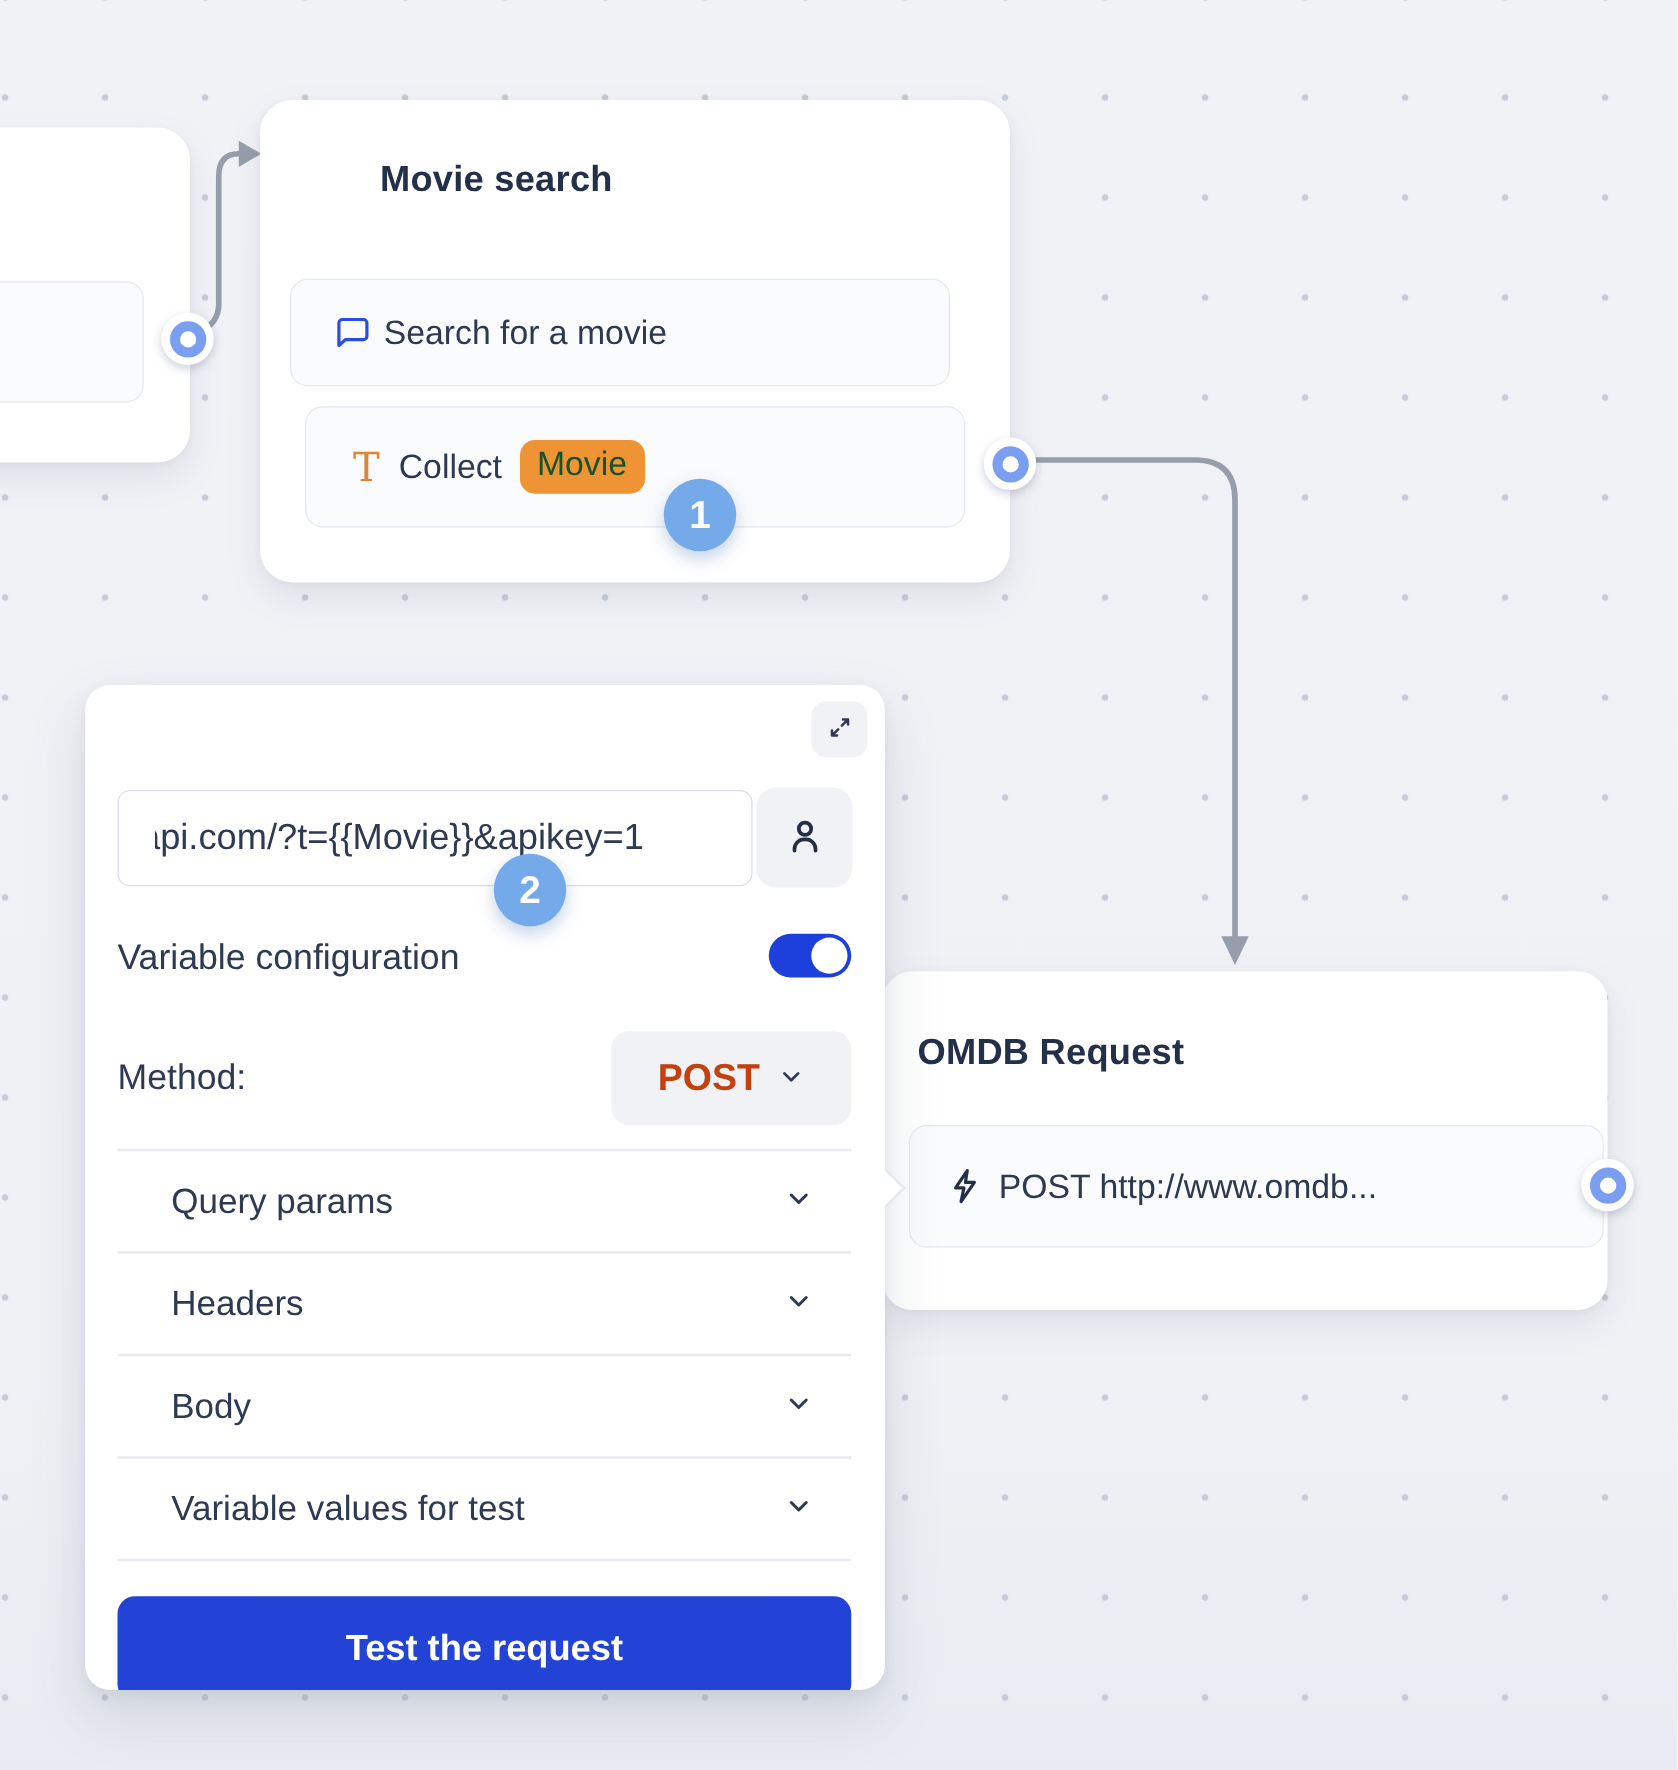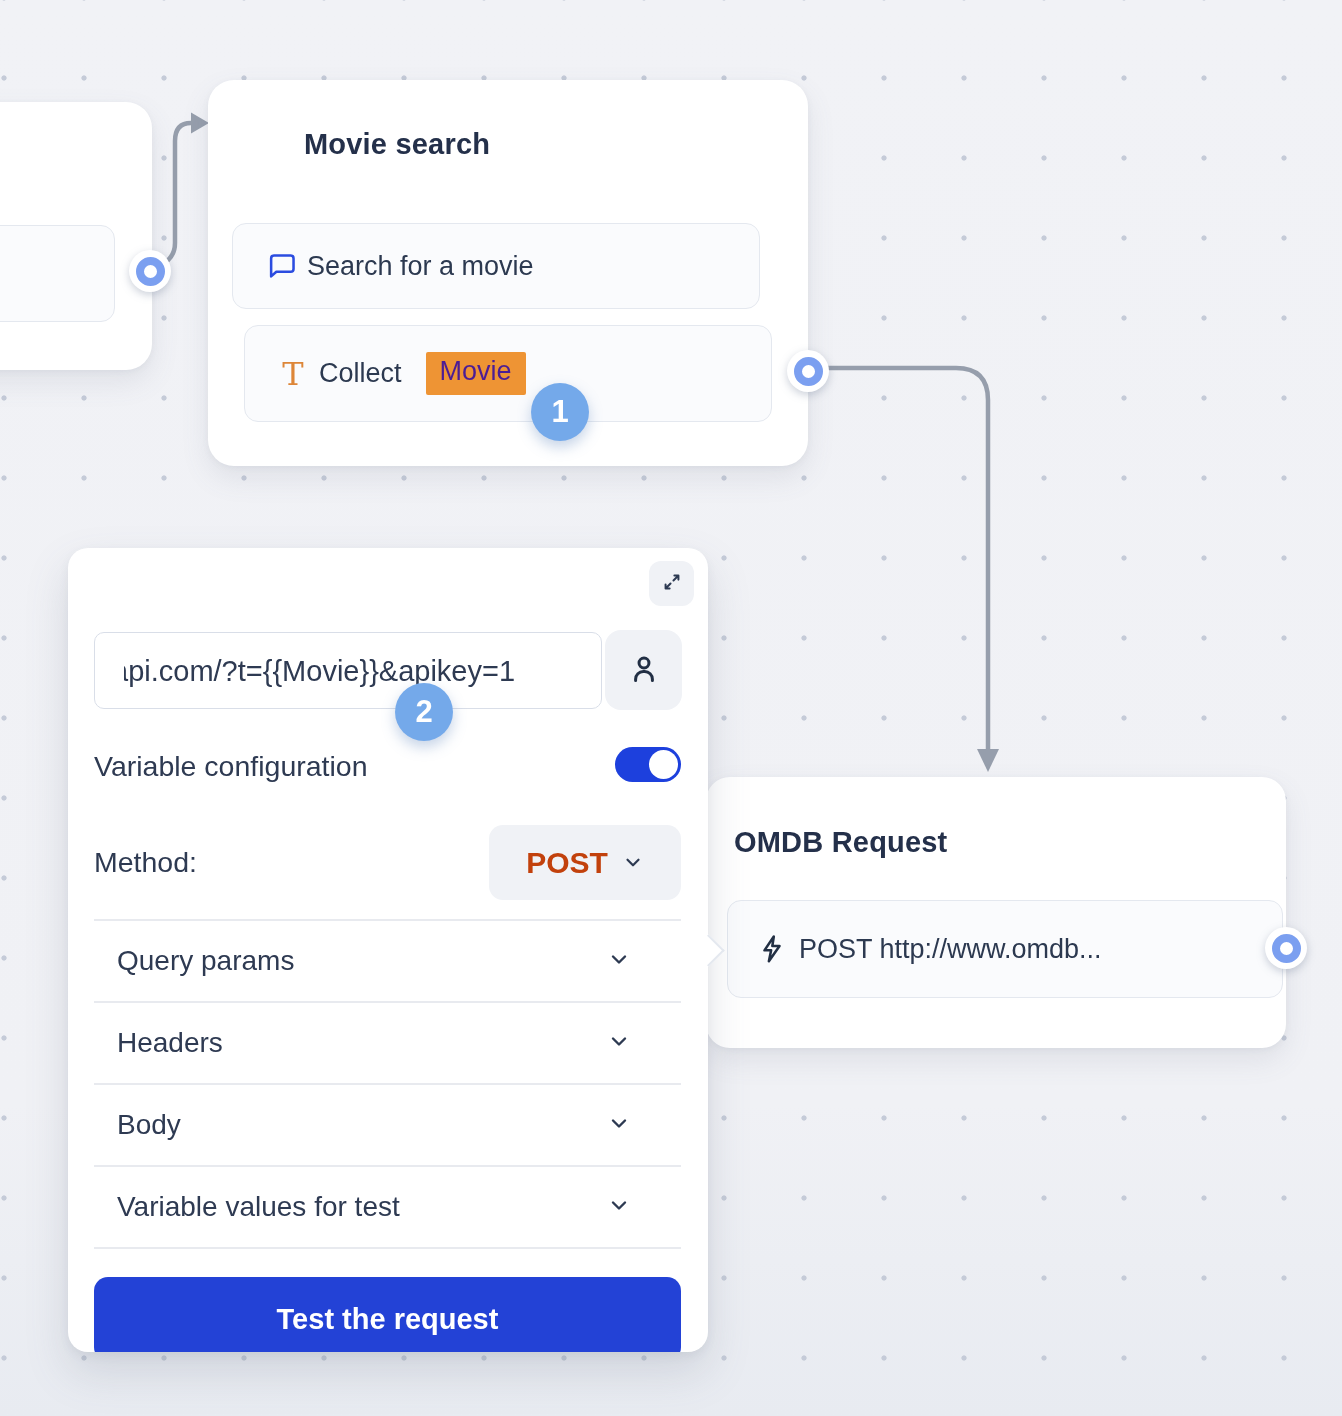--- a/index.html
+++ b/index.html
@@ -22,22 +22,22 @@
   .node-title{
     position:absolute;font-size:29px;font-weight:700;color:#24304a;letter-spacing:.2px;
   }
   .node-item{
     position:absolute;background:#fafbfd;border:1.5px solid #e4e8ef;border-radius:14px;
     display:flex;align-items:center;box-sizing:border-box;z-index:3;
   }
   .node-item .item-label{font-size:27px;color:#2c3950;white-space:nowrap;}
   .icon-box{display:flex;align-items:center;justify-content:center;}
   .var-badge{
-    display:inline-block;background:#ee9434;color:#4c1d95;border-radius:2px;
-    padding:5px 14px 8px 14px;font-size:27px;margin-left:24px;line-height:1.1;
+    display:inline-block;background:#ee9434;color:#14532d;border-radius:12px;
+    padding:5px 14px 8px 14px;font-size:27px;margin-left:14px;line-height:1.1;
   }
   .serif-t{font-family:"DejaVu Serif","Liberation Serif",serif;color:#dd8638;font-size:32px;line-height:1;}
   .port{
     position:absolute;width:42px;height:42px;border-radius:50%;background:#ffffff;
     box-shadow:0 3px 8px rgba(110,122,148,.35);display:flex;align-items:center;justify-content:center;
     z-index:6;
   }
   .port .ring{width:13px;height:13px;border:8.5px solid #7b9ff0;border-radius:50%;background:#ffffff;}
   .step-badge{
     position:absolute;width:58px;height:58px;border-radius:50%;background:#74a9ea;
@@ -67,21 +67,21 @@
   #toggle{
     position:absolute;left:547px;top:199px;width:66px;height:35px;border-radius:18px;
     background:#1d40dd;cursor:pointer;
   }
   #toggle .knob{position:absolute;right:3px;top:3px;width:29px;height:29px;border-radius:50%;background:#ffffff;}
   #method-select{
     left:421px;top:277px;width:192px;height:75px;border-radius:14px;gap:14px;
   }
   #method-select span{font-size:30px;font-weight:600;color:#c2410c;}
   .divider{position:absolute;left:26px;width:587px;height:1.5px;background:#e8eaef;}
-  .section-row{position:absolute;left:16px;width:587px;height:82px;cursor:pointer;}
+  .section-row{position:absolute;left:36px;width:587px;height:82px;cursor:pointer;}
   .section-row .sec-label{position:absolute;left:33px;top:50%;transform:translateY(-50%);font-size:28px;color:#2e3a52;white-space:nowrap;}
   .section-row .chev{position:absolute;right:40px;top:50%;transform:translateY(-50%);}
   #test-btn{
     position:absolute;left:26px;top:729px;width:587px;height:84px;border:none;border-radius:14px;
     background:#2342d6;color:#ffffff;font-size:29px;font-weight:700;cursor:pointer;
     font-family:"Liberation Sans","DejaVu Sans",sans-serif;
   }
   #panel-pointer{
     position:absolute;left:697px;top:939px;width:21px;height:21px;background:#ffffff;
     border-top:2px solid #e4e8ef;border-right:2px solid #e4e8ef;transform:rotate(45deg);z-index:5;

